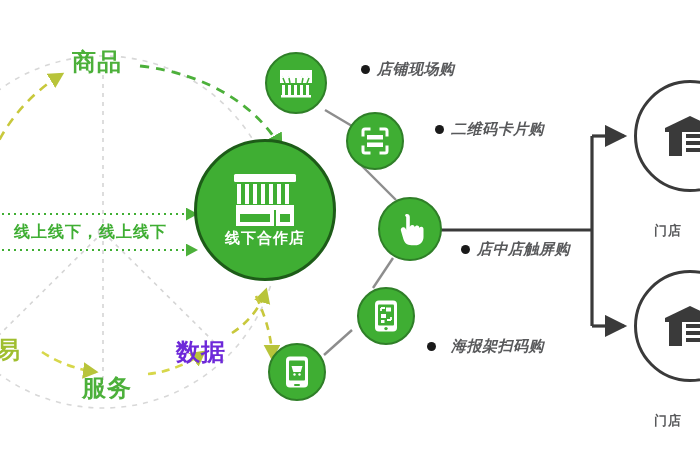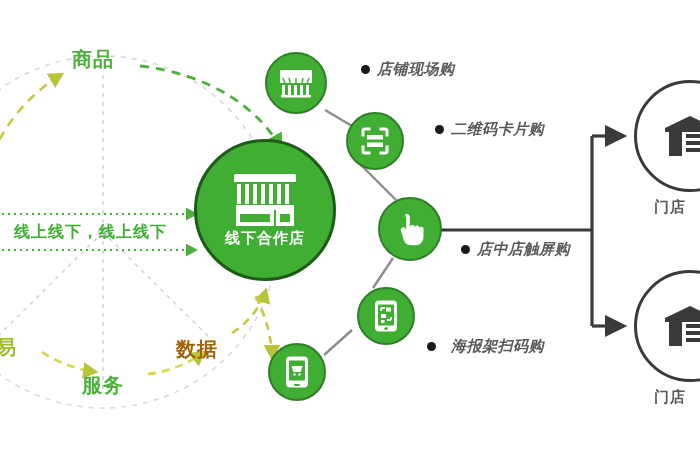--- a/index.html
+++ b/index.html
@@ -67,46 +67,47 @@
     font-size: 15px;
     font-weight: bold;
     font-style: italic;
     color: #58595b;
     letter-spacing: 0.5px;
   }
 
   
   .klabel {
     position: absolute;
-    font-size: 20px;
+    font-size: 24px;
     font-weight: bold;
     white-space: nowrap;
     letter-spacing: 1px;
   }
   .k-green  { color: #4CB03A; }
   .k-olive  { color: #9FBE2E; }
-  .k-dark   { color: #a16207; }
+  .k-dark   { color: #6d28d9; }
 
   .center-caption {
     position: absolute;
     font-size: 16px;
     font-weight: bold;
     color: #3FAE33;
     white-space: nowrap;
     letter-spacing: 1px;
   }
 
   
   .store-caption {
     position: absolute;
-    font-size: 15px;
+    font-size: 13px;
     font-weight: bold;
     color: #58595b;
     white-space: nowrap;
     letter-spacing: 1px;
+    margin-top: 24px;
   }
 </style>
 </head>
 <body>
 
 <div id="stage">
 
   <svg id="bg-svg" viewBox="0 0 700 470">
     <defs>
       <marker id="ar-green" markerWidth="7" markerHeight="7" refX="5" refY="3.2" orient="auto" markerUnits="strokeWidth">

